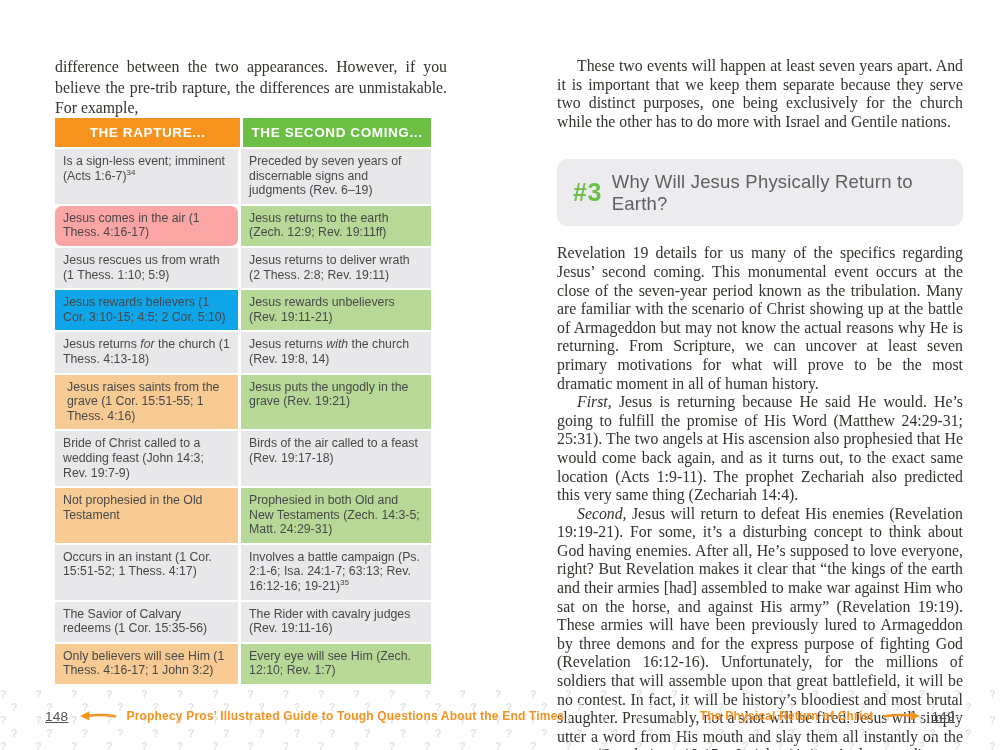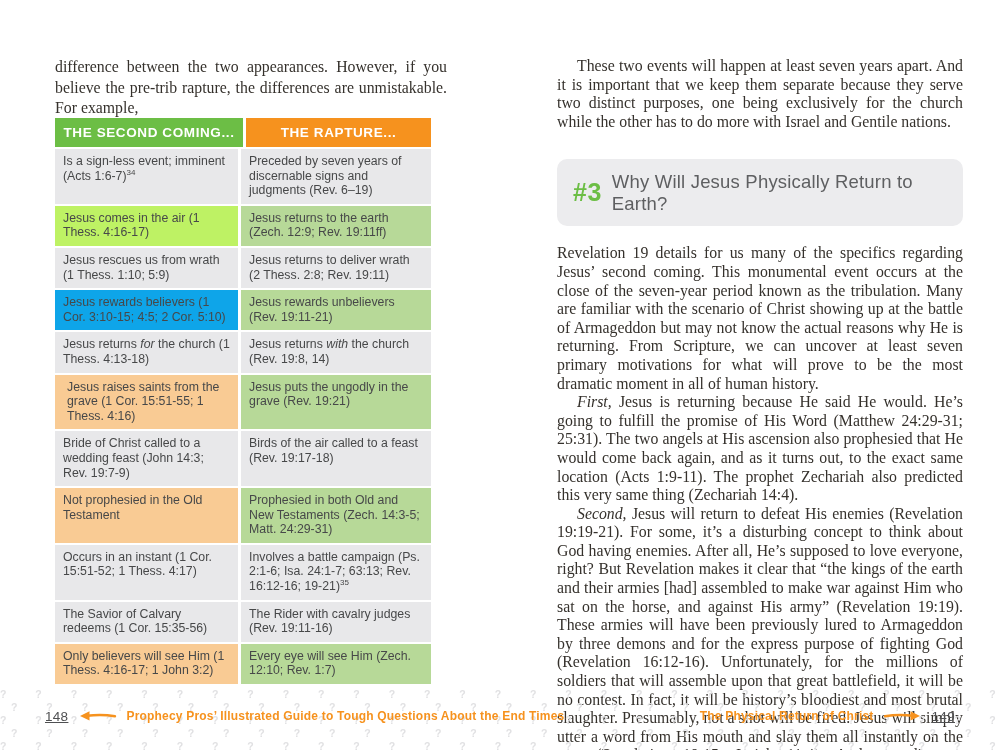--- a/index.html
+++ b/index.html
@@ -86,30 +86,30 @@
 </style>
 </head>
 <body>
 
 <div class="spread">
 
   <div class="intro">difference between the two appearances. However, if you believe the pre-trib rapture, the differences are unmistakable. For example,</div>
 
   <div class="table-wrap">
     <div class="t-header">
+      <div class="hcell left" id="hdr-left" style="background: rgb(246, 146, 30);">THE RAPTURE...</div>
       <div class="hcell right" id="hdr-right" style="background: rgb(108, 190, 69);">THE SECOND COMING...</div>
-      <div class="hcell left" id="hdr-left" style="background: rgb(246, 146, 30);">THE RAPTURE...</div>
     </div>
     <div class="t-body" id="table-body">
         <div class="trow">
           <div class="tcell left" style="background: rgb(232, 232, 234);">Is a sign-less event; imminent (Acts 1:6-7)<sup>34</sup></div>
           <div class="tcell right" style="background: rgb(232, 232, 234);">Preceded by seven years of discernable signs and judgments (Rev. 6–19)</div>
         </div>
         <div class="trow">
-          <div class="tcell left" style="background: #bef264;">Jesus comes in the air (1 Thess. 4:16-17)</div>
+          <div class="tcell left" style="background: #fca5a5; border-radius: 7px;">Jesus comes in the air (1 Thess. 4:16-17)</div>
           <div class="tcell right" style="background: rgb(183, 217, 152);">Jesus returns to the earth (Zech. 12:9; Rev. 19:11ff)</div>
         </div>
         <div class="trow">
           <div class="tcell left" style="background: rgb(232, 232, 234);">Jesus rescues us from wrath (1 Thess. 1:10; 5:9)</div>
           <div class="tcell right" style="background: rgb(232, 232, 234);">Jesus returns to deliver wrath (2 Thess. 2:8; Rev. 19:11)</div>
         </div>
         <div class="trow">
           <div class="tcell left" style="background: #0ea5e9;">Jesus rewards believers (1 Cor. 3:10-15; 4:5; 2 Cor. 5:10)</div>
           <div class="tcell right" style="background: rgb(183, 217, 152);">Jesus rewards unbelievers (Rev. 19:11-21)</div>
         </div>

